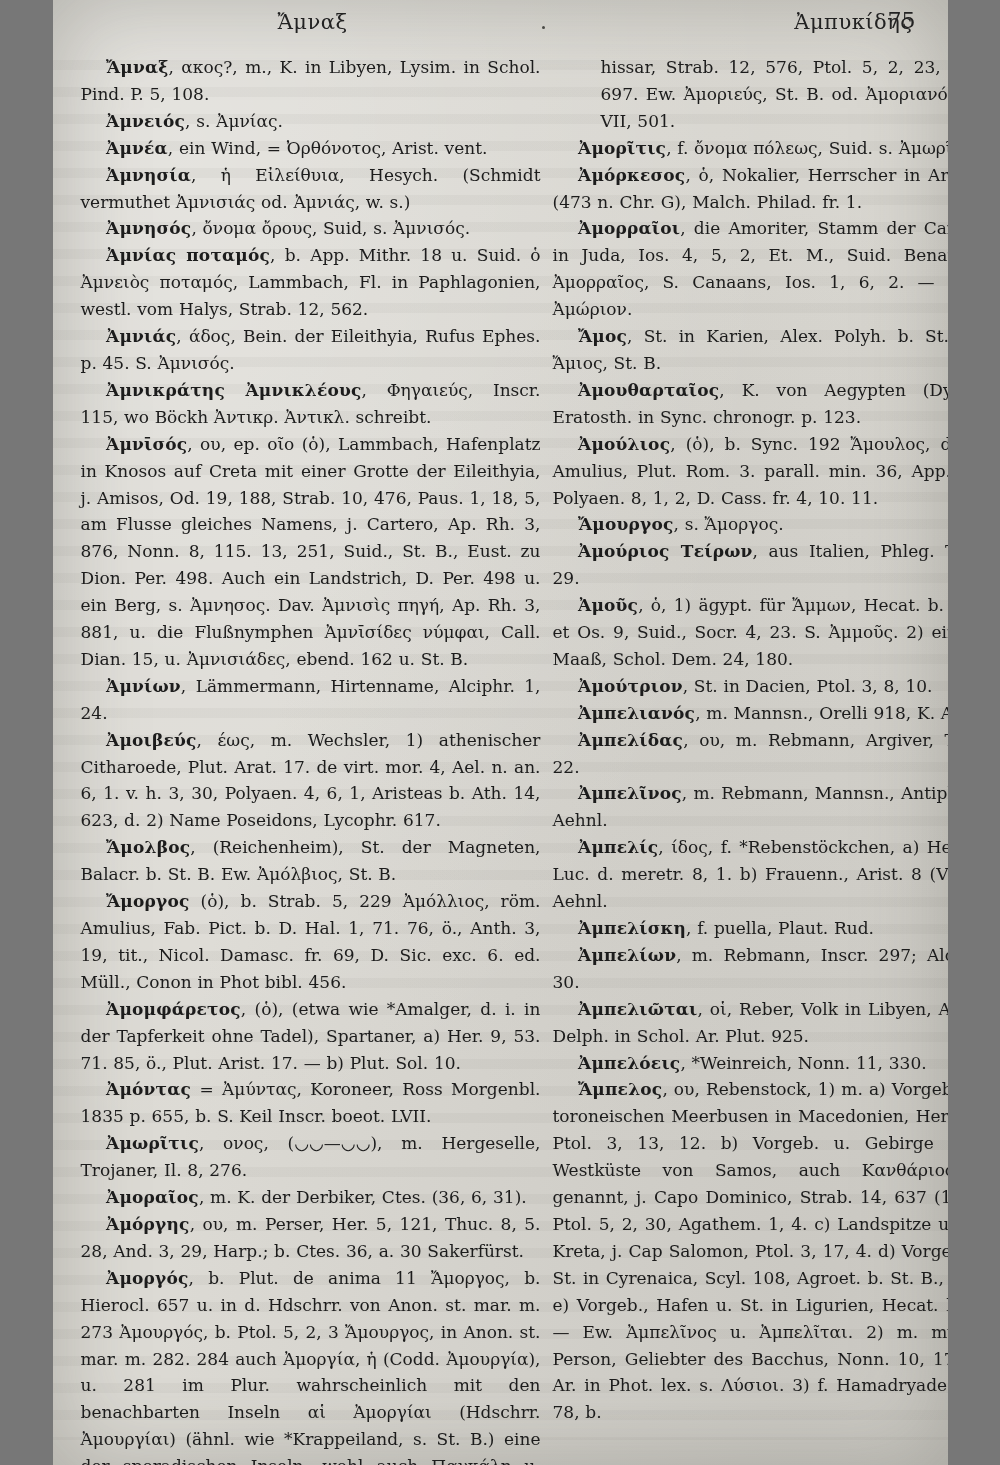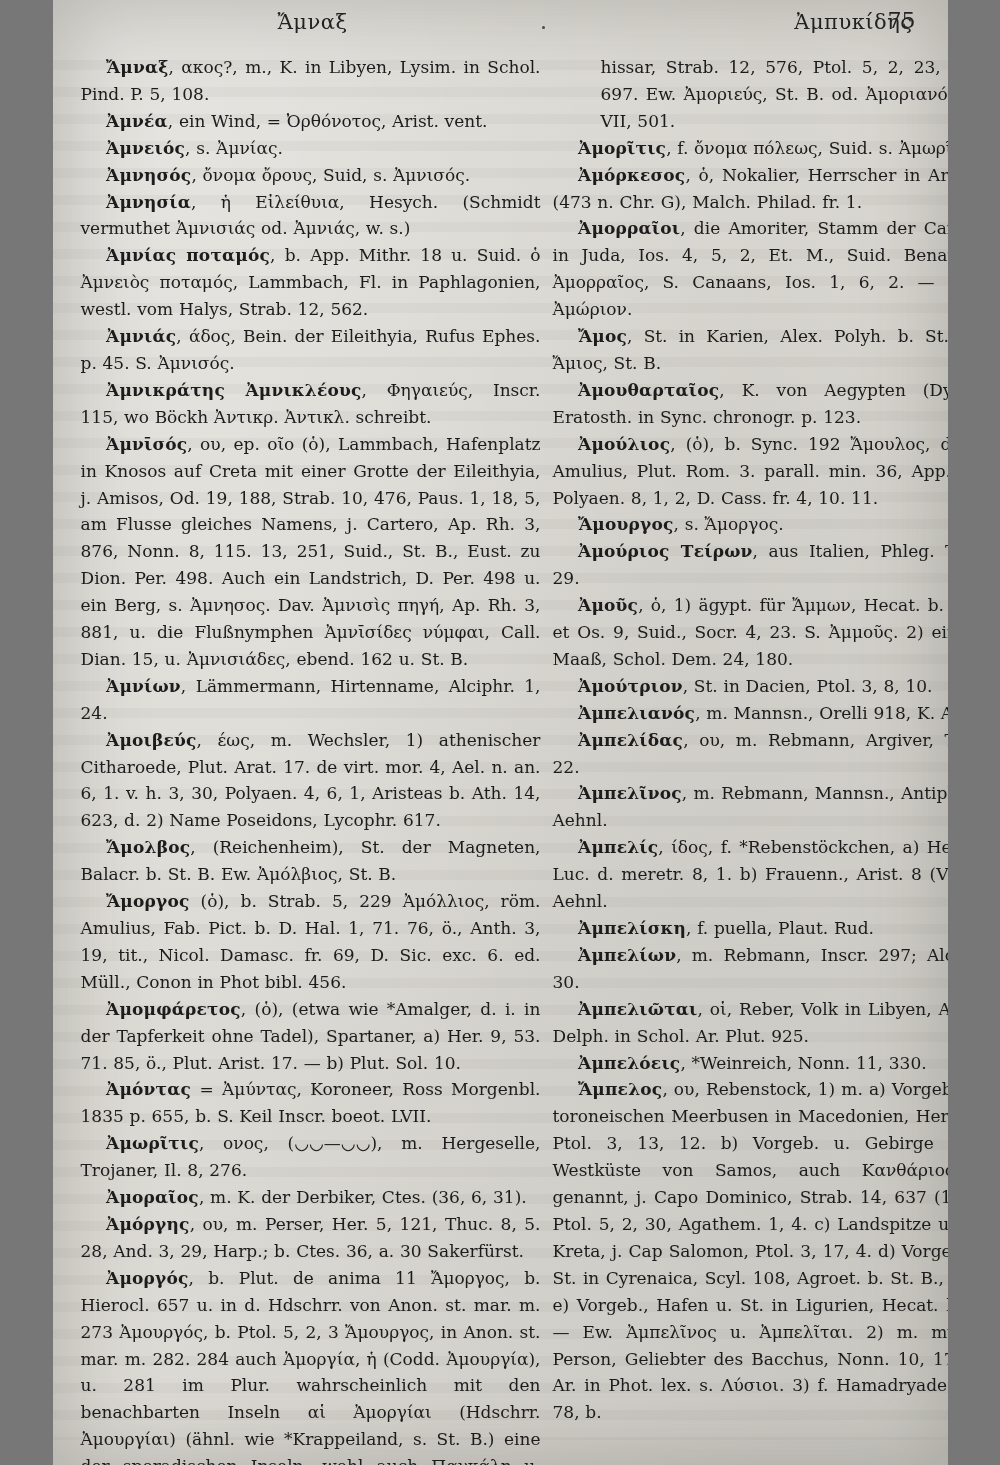--- a/index.html
+++ b/index.html
@@ -64,24 +64,24 @@
   <div class="running-head left">Ἄμναξ</div>
 
   <div class="header-dot"></div>
 
   <div class="running-head right">Ἀμπυκίδης</div>
 
   <div class="page-number">75</div>
 
   <div class="col left">
       <p class="entry"><b>Ἄμναξ</b>, ακος?, m., K. in Libyen, Lysim. in Schol. Pind. P. 5, 108.</p>
+      <p class="entry"><b>Ἀμνειός</b>, s. Ἀμνίας.</p>
       <p class="entry"><b>Ἀμνέα</b>, ein Wind, = Ὀρθόνοτος, Arist. vent.</p>
-      <p class="entry"><b>Ἀμνειός</b>, s. Ἀμνίας.</p>
+      <p class="entry"><b>Ἀμνησία</b>, ἡ Εἰλείθυια, Hesych. (Schmidt vermuthet Ἀμνισιάς od. Ἀμνιάς, w. s.)</p>
       <p class="entry"><b>Ἀμνησός</b>, ὄνομα ὄρους, Suid, s. Ἀμνισός.</p>
-      <p class="entry"><b>Ἀμνησία</b>, ἡ Εἰλείθυια, Hesych. (Schmidt vermuthet Ἀμνισιάς od. Ἀμνιάς, w. s.)</p>
       <p class="entry"><b>Ἀμνίας ποταμός</b>, b. App. Mithr. 18 u. Suid. ὁ Ἀμνειὸς ποταμός, Lammbach, Fl. in Paphlagonien, westl. vom Halys, Strab. 12, 562.</p>
       <p class="entry"><b>Ἀμνιάς</b>, άδος, Bein. der Eileithyia, Rufus Ephes. p. 45. S. Ἀμνισός.</p>
       <p class="entry"><b>Ἀμνικράτης Ἀμνικλέους</b>, Φηγαιεύς, Inscr. 115, wo Böckh Ἀντικρ. Ἀντικλ. schreibt.</p>
       <p class="entry"><b>Ἀμνῑσός</b>, ου, ep. οῖο (ὁ), Lammbach, Hafenplatz in Knosos auf Creta mit einer Grotte der Eileithyia, j. Amisos, Od. 19, 188, Strab. 10, 476, Paus. 1, 18, 5, am Flusse gleiches Namens, j. Cartero, Ap. Rh. 3, 876, Nonn. 8, 115. 13, 251, Suid., St. B., Eust. zu Dion. Per. 498. Auch ein Landstrich, D. Per. 498 u. ein Berg, s. Ἀμνησος. Dav. Ἀμνισὶς πηγή, Ap. Rh. 3, 881, u. die Flußnymphen Ἀμνῑσίδες νύμφαι, Call. Dian. 15, u. Ἀμνισιάδες, ebend. 162 u. St. B.</p>
       <p class="entry"><b>Ἀμνίων</b>, Lämmermann, Hirtenname, Alciphr. 1, 24.</p>
       <p class="entry"><b>Ἀμοιβεύς</b>, έως, m. Wechsler, 1) athenischer Citharoede, Plut. Arat. 17. de virt. mor. 4, Ael. n. an. 6, 1. v. h. 3, 30, Polyaen. 4, 6, 1, Aristeas b. Ath. 14, 623, d. 2) Name Poseidons, Lycophr. 617.</p>
       <p class="entry"><b>Ἄμολβος</b>, (Reichenheim), St. der Magneten, Balacr. b. St. B. Ew. Ἀμόλβιος, St. B.</p>
       <p class="entry"><b>Ἄμοργος</b> (ὁ), b. Strab. 5, 229 Ἀμόλλιος, röm. Amulius, Fab. Pict. b. D. Hal. 1, 71. 76, ö., Anth. 3, 19, tit., Nicol. Damasc. fr. 69, D. Sic. exc. 6. ed. Müll., Conon in Phot bibl. 456.</p>
       <p class="entry"><b>Ἀμομφάρετος</b>, (ὁ), (etwa wie *Amalger, d. i. in der Tapferkeit ohne Tadel), Spartaner, a) Her. 9, 53. 71. 85, ö., Plut. Arist. 17. — b) Plut. Sol. 10.</p>
       <p class="entry"><b>Ἀμόντας</b> = Ἀμύντας, Koroneer, Ross Morgenbl. 1835 p. 655, b. S. Keil Inscr. boeot. LVII.</p>

